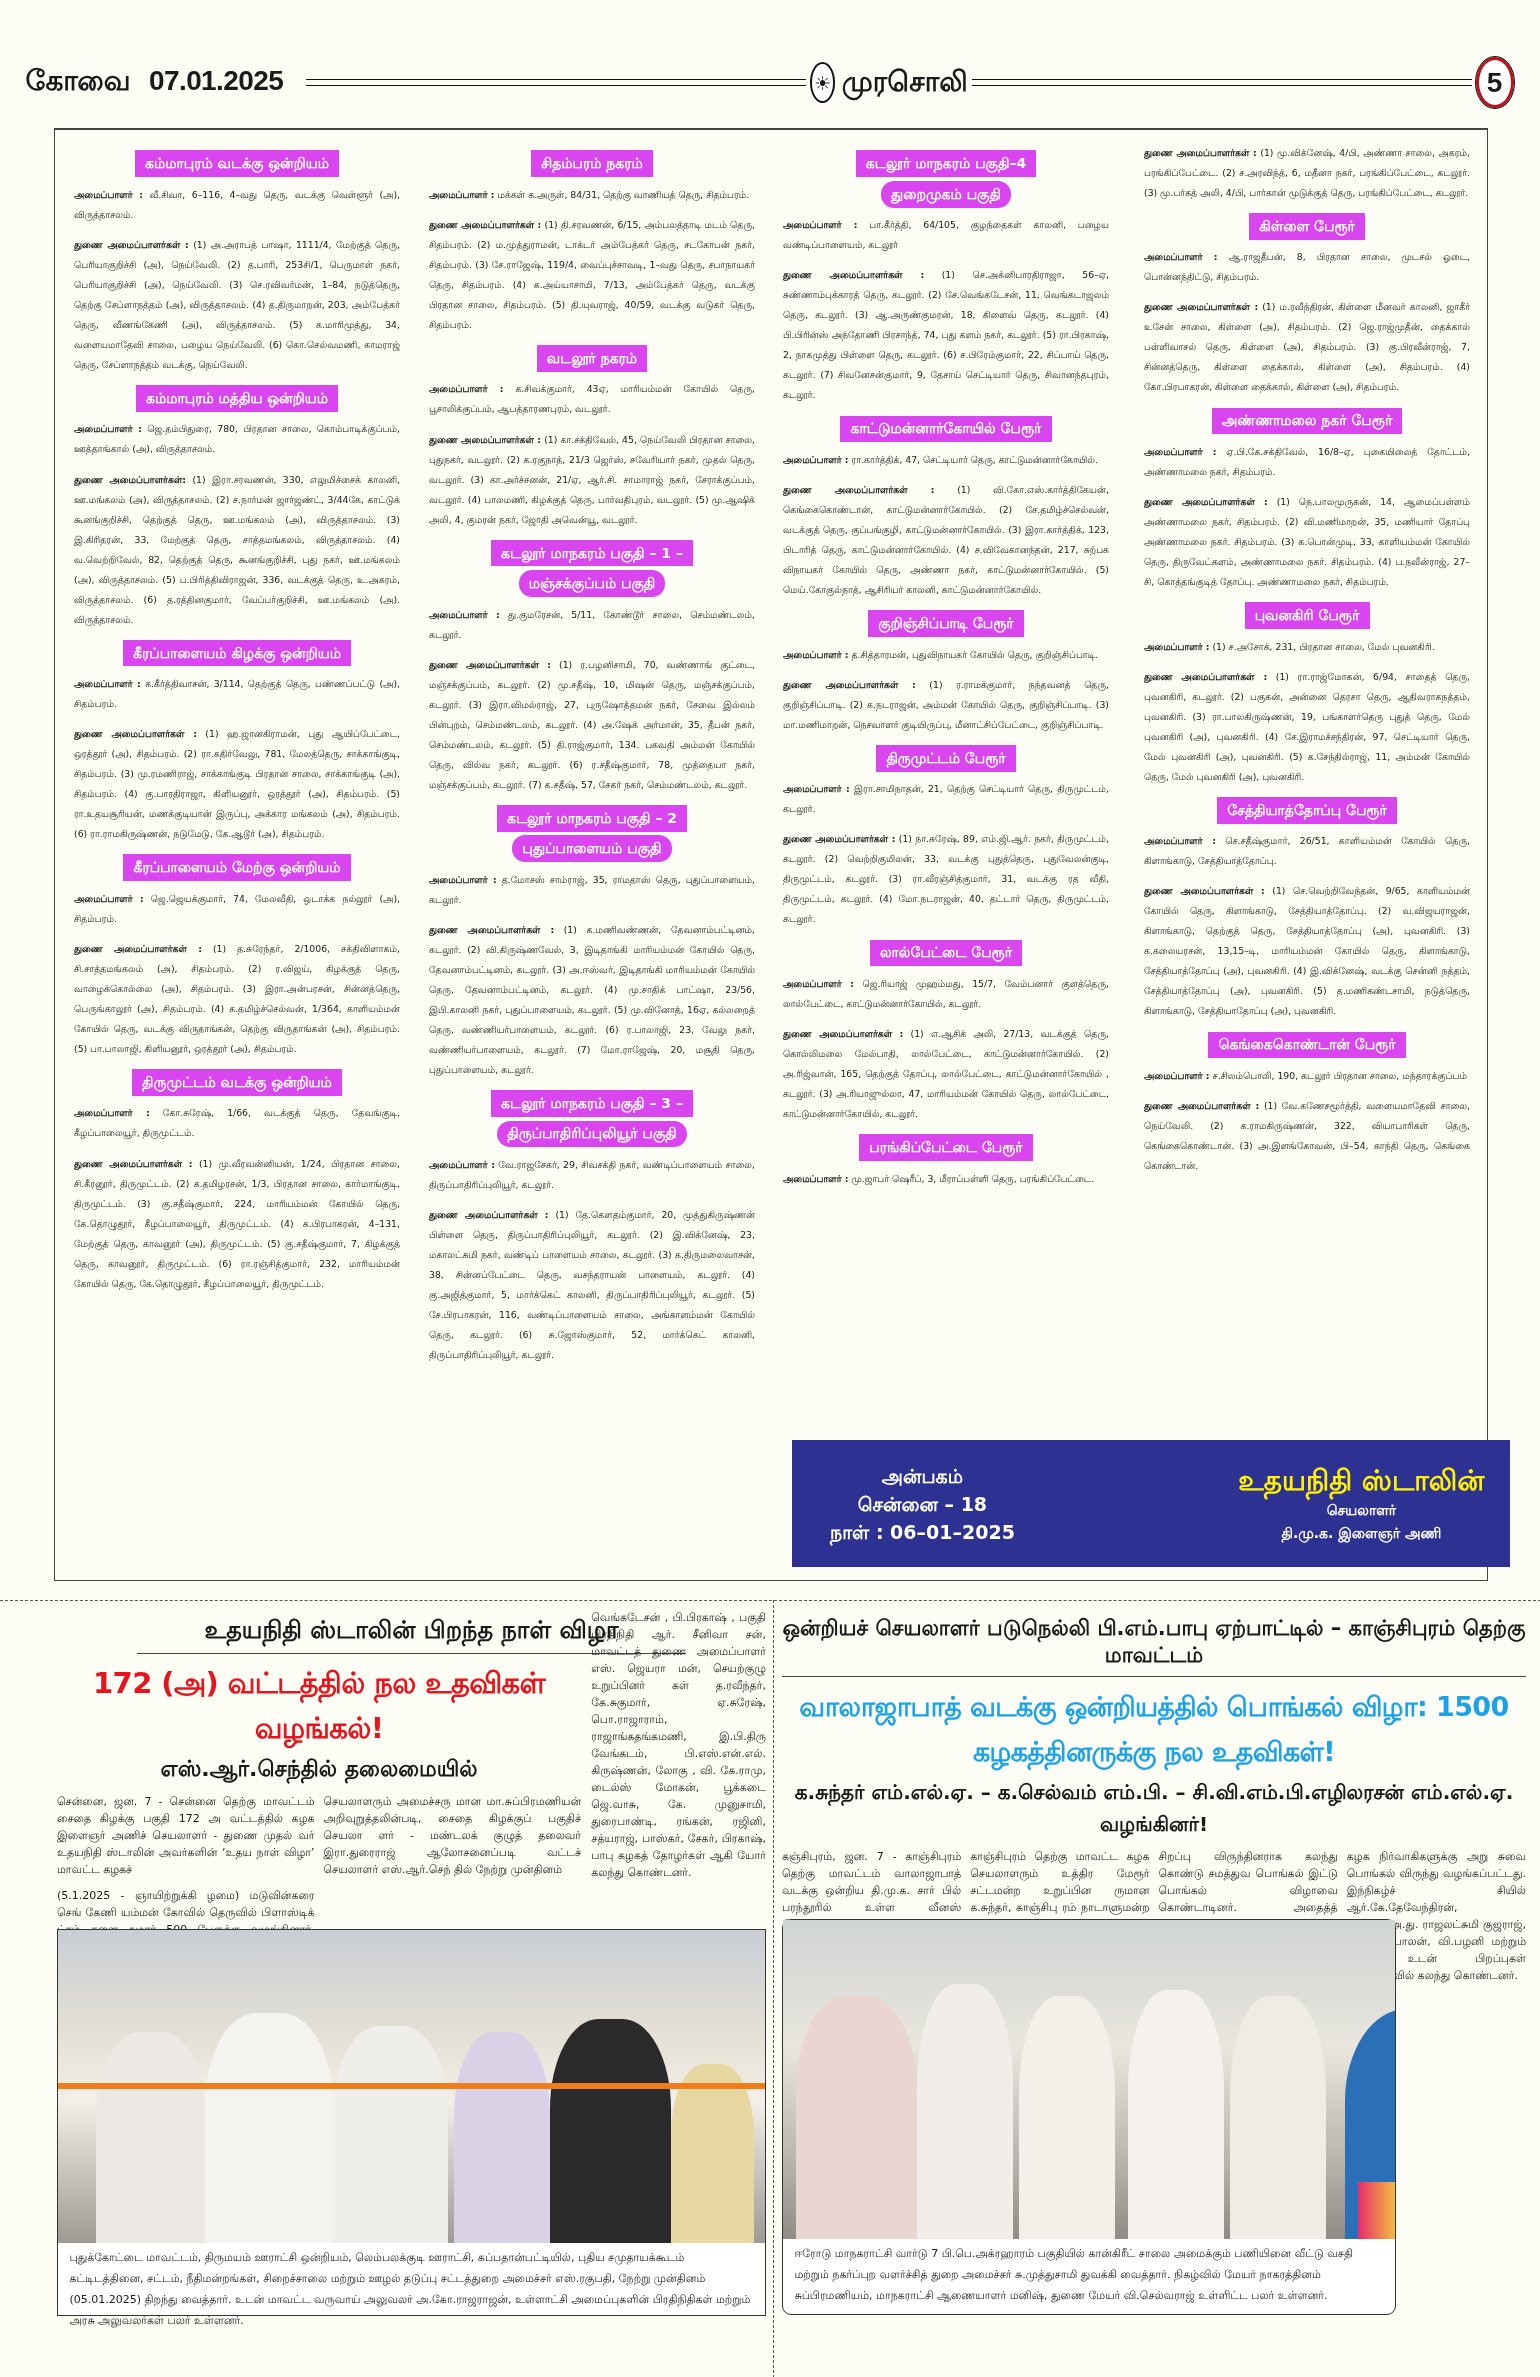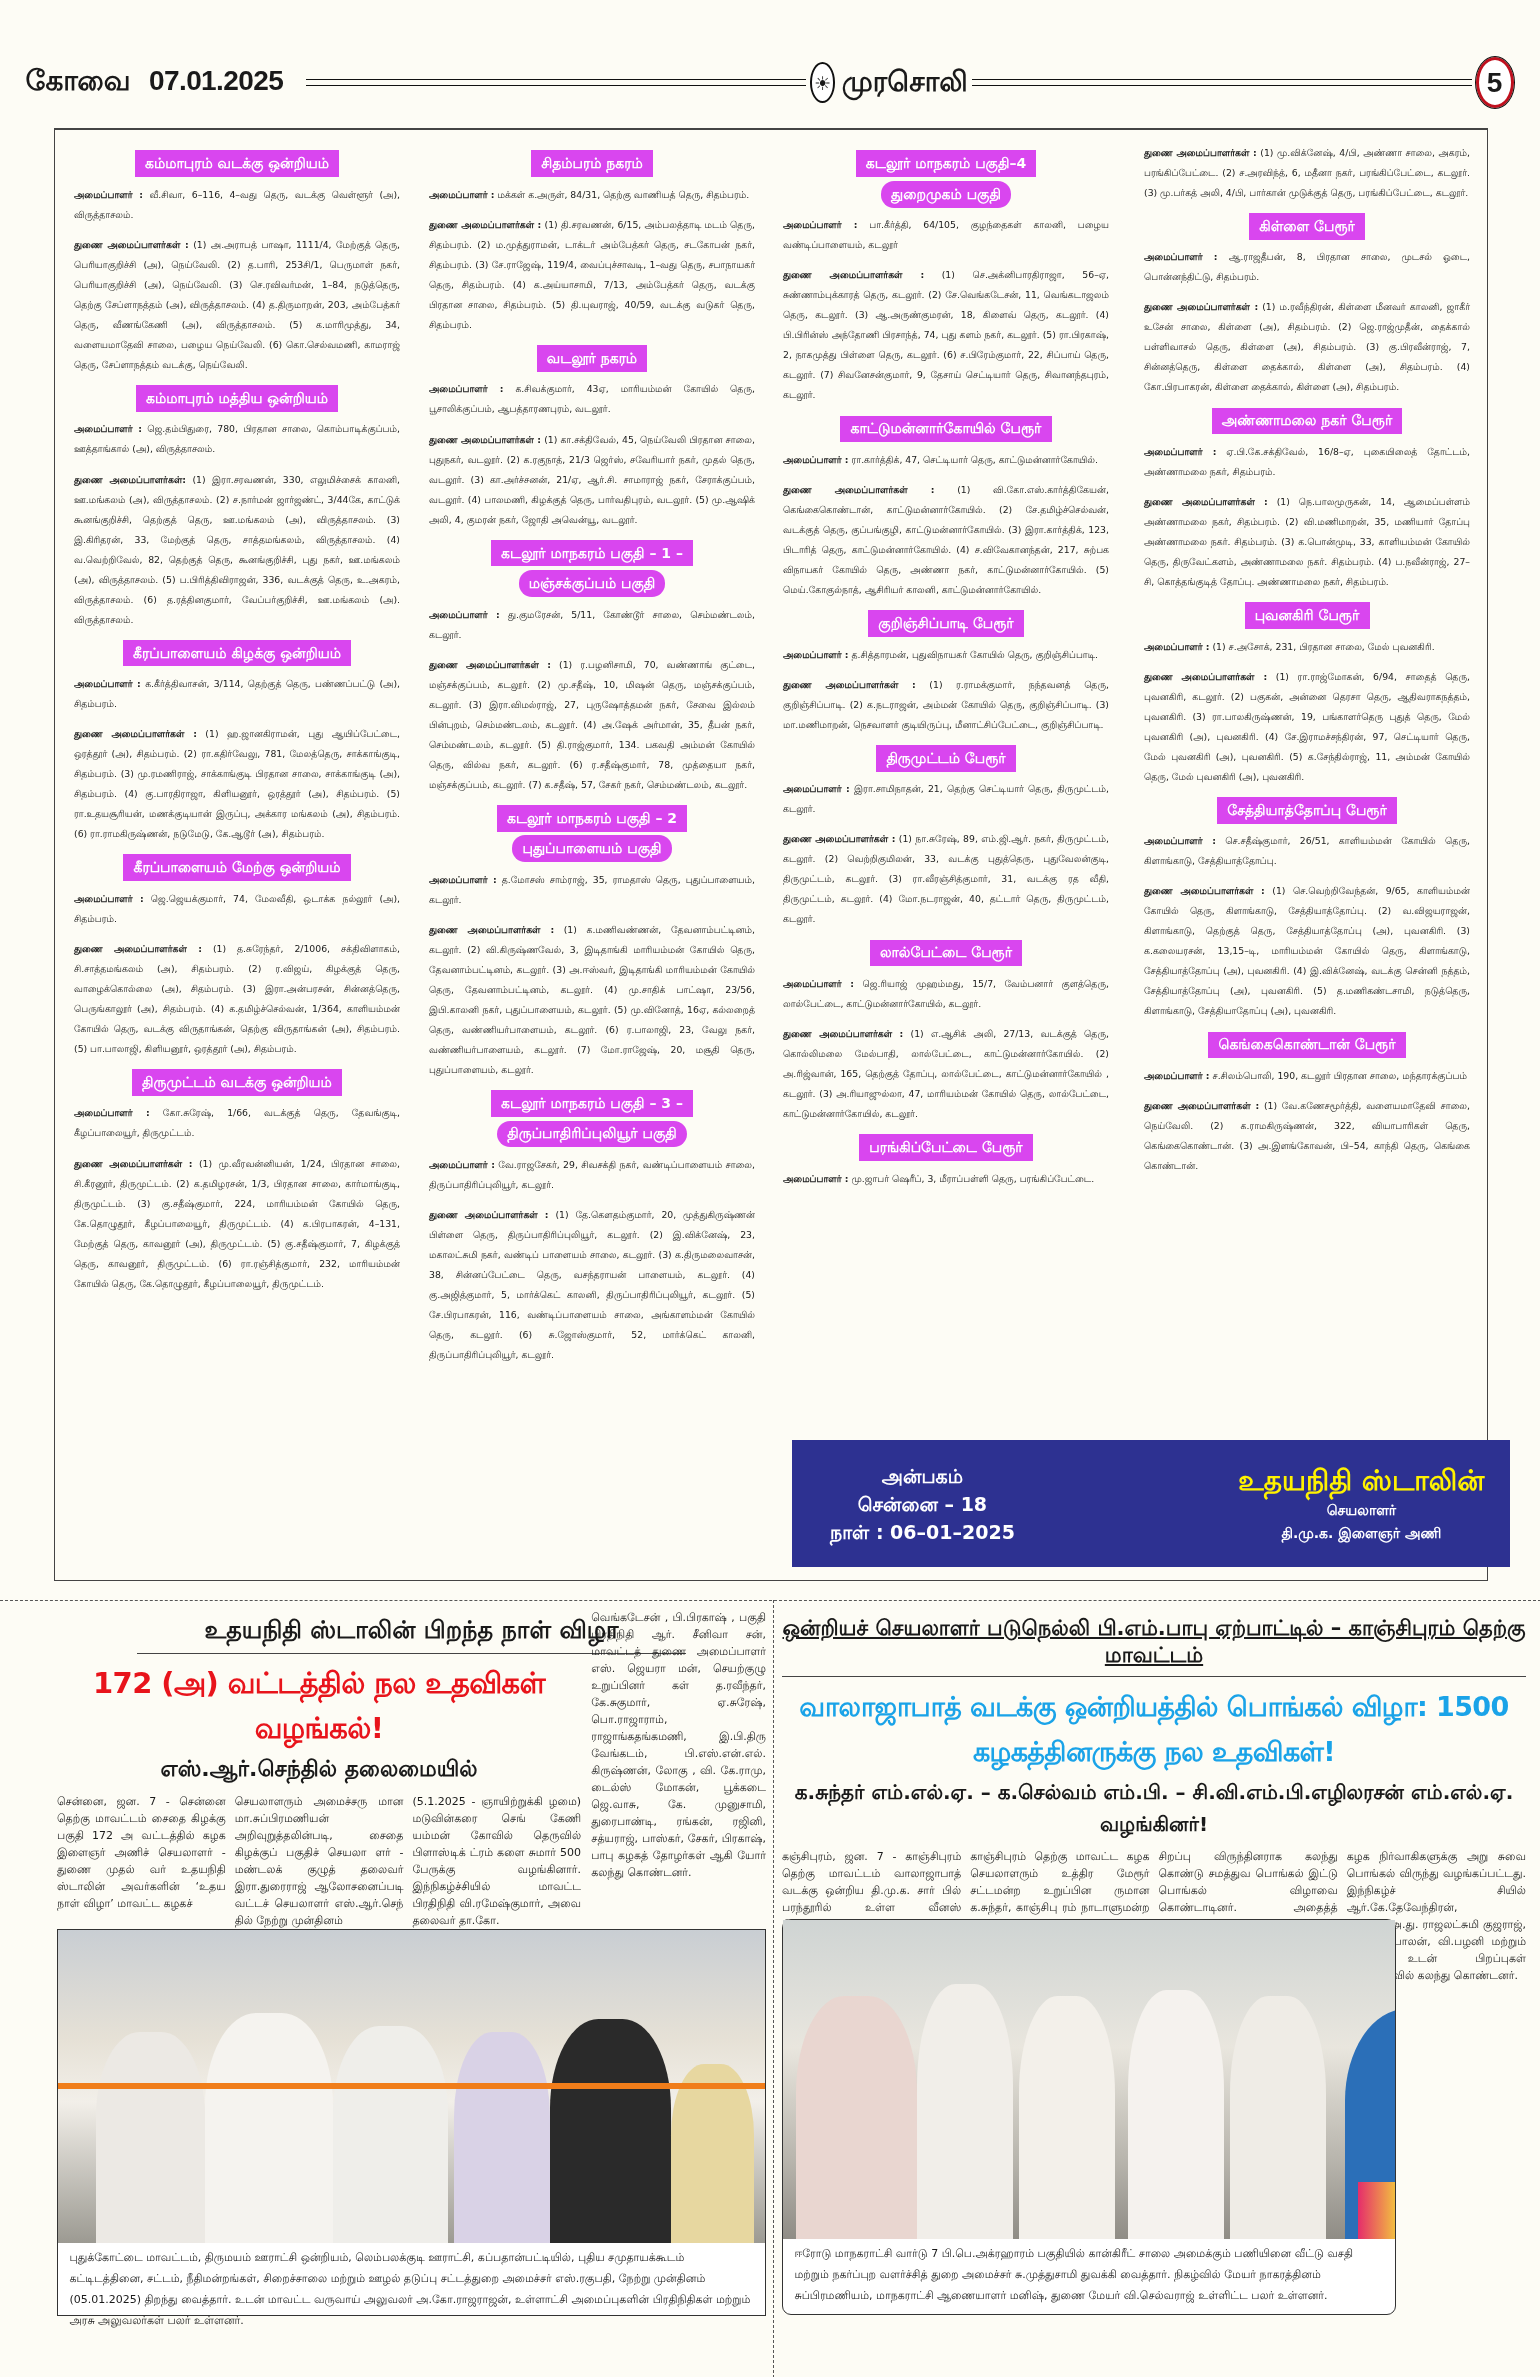--- a/index.html
+++ b/index.html
@@ -193,21 +193,21 @@
 
 <div class="sep-h"></div>
 <div class="sep-v"></div>
 
 <div class="story" style="left:57px; top:1616px; width:709px;">
   <div class="kicker" style="width:549px;">உதயநிதி ஸ்டாலின் பிறந்த நாள் விழா</div>
   <div style="display:flex; gap:10.2px;">
     <div style="flex:3;">
       <div class="headline" style="color:#e8141b; font-size:29px;">172 (அ) வட்டத்தில் நல உதவிகள் வழங்கல்!</div>
       <div class="deck">எஸ்.ஆர்.செந்தில் தலைமையில்</div>
-      <div class="body-cols" style="grid-template-columns: 1fr 1fr 1fr;">
+      <div class="body-cols" style="grid-template-columns: 1fr 1fr;">
         <div>சென்னை, ஜன. 7 - சென்னை தெற்கு மாவட்டம் சைதை கிழக்கு பகுதி 172 அ வட்டத்தில் கழக இளைஞர் அணிச் செயலாளர் - துணை முதல் வர் உதயநிதி ஸ்டாலின் அவர்களின் ‘உதய நாள் விழா’ மாவட்ட கழகச்</div>
         <div>செயலாளரும் அமைச்சரு மான மா.சுப்பிரமணியன் அறிவுறுத்தலின்படி, சைதை கிழக்குப் பகுதிச் செயலா ளர் - மண்டலக் குழுத் தலைவர் இரா.துரைராஜ் ஆலோசனைப்படி வட்டச் செயலாளர் எஸ்.ஆர்.செந் தில் நேற்று முன்தினம்</div>
         <div>(5.1.2025 - ஞாயிற்றுக்கி ழமை) மடுவின்கரை செங் கேணி யம்மன் கோவில் தெருவில் பிளாஸ்டிக் ட்ரம் களை சுமார் 500 பேருக்கு வழங்கினார். இந்நிகழ்ச்சியில் மாவட்ட பிரதிநிதி வி.ரமேஷ்குமார், அவை தலைவர் தா.கோ.</div>
       </div>
     </div>
     <div style="flex:1; font-size:11px; line-height:17px; text-align:justify; margin-top:-45px;">வெங்கடேசன் , பி.பிரகாஷ் , பகுதி பிரதிநிதி ஆர். சீனிவா சன், மாவட்டத் துணை அமைப்பாளர் எஸ். ஜெயரா மன், செயற்குழு உறுப்பினர் கள் த.ரவீந்தர், கே.சுகுமார், ஏ.சுரேஷ், பொ.ராஜாராம், ராஜாங்கதங்கமணி, இ.பி.திரு வேங்கடம், பி.எஸ்.என்.எல். கிருஷ்ணன், லோகு , வி. கே.ராமு, டைல்ஸ் மோகன், பூக்கடை ஜெ.வாசு, கே. முனுசாமி, துரைபாண்டி, ரங்கன், ரஜினி, சத்யராஜ், பாஸ்கர், சேகர், பிரகாஷ், பாபு கழகத் தோழர்கள் ஆகி யோர் கலந்து கொண்டனர்.</div>
   </div>
 </div>
 
 <div class="photo" style="left:57px; top:1929px; width:709px; height:387px;">
@@ -217,21 +217,21 @@
     <div class="person" style="left:275px; width:115px; height:217px; background:#efeeea;"></div>
     <div class="person" style="left:396px; width:96px; height:211px; background:#d9d2e6;"></div>
     <div class="person" style="left:492px; width:121px; height:224px; background:#2a2a2a;"></div>
     <div class="person" style="left:613px; width:83px; height:179px; background:#e7d7a0;"></div>
     <div class="ribbon" style="top:153px;"></div>
   </div>
   <div class="photo-caption">புதுக்கோட்டை மாவட்டம், திருமயம் ஊராட்சி ஒன்றியம், லெம்பலக்குடி ஊராட்சி, கப்பதான்பட்டியில், புதிய சமுதாயக்கூடம் கட்டிடத்தினை, சட்டம், நீதிமன்றங்கள், சிறைச்சாலை மற்றும் ஊழல் தடுப்பு சட்டத்துறை அமைச்சர் எஸ்.ரகுபதி, நேற்று முன்தினம் (05.01.2025) திறந்து வைத்தார். உடன் மாவட்ட வருவாய் அலுவலர் அ.கோ.ராஜராஜன், உள்ளாட்சி அமைப்புகளின் பிரதிநிதிகள் மற்றும் அரசு அலுவலர்கள் பலர் உள்ளனர்.</div>
 </div>
 
 <div class="story" style="left:782px; top:1616px; width:744px;">
-  <div class="kicker" style="font-size:21px;text-decoration:underline;">ஒன்றியச் செயலாளர் படுநெல்லி பி.எம்.பாபு ஏற்பாட்டில் – காஞ்சிபுரம் தெற்கு மாவட்டம்</div>
+  <div class="kicker" style="font-size:21px;">ஒன்றியச் செயலாளர் படுநெல்லி பி.எம்.பாபு ஏற்பாட்டில் – காஞ்சிபுரம் தெற்கு மாவட்டம்</div>
   <div class="headline" style="color:#1aa3e8; font-size:27px;">வாலாஜாபாத் வடக்கு ஒன்றியத்தில் பொங்கல் விழா: 1500 கழகத்தினருக்கு நல உதவிகள்!</div>
   <div class="deck" style="font-size:20px;">க.சுந்தர் எம்.எல்.ஏ. – க.செல்வம் எம்.பி. – சி.வி.எம்.பி.எழிலரசன் எம்.எல்.ஏ. வழங்கினர்!</div>
   <div class="body-cols" style="grid-template-columns: 1fr 1fr 1fr 1fr;">
     <div>கஞ்சிபுரம், ஜன. 7 - காஞ்சிபுரம் தெற்கு மாவட்டம் வாலாஜாபாத் வடக்கு ஒன்றிய தி.மு.க. சார் பில் பரந்தூரில் உள்ள வீனஸ் ரிசார்ட்ஸில் ஒன்றிய கழக செயலாளர் படுநெல்லி பி.எம்.பாபு ஏற்பாட்டில் சமத்துவப் பொங்கல் விழா நடைபெற்றது. இவ்விழாவில்</div>
     <div>காஞ்சிபுரம் தெற்கு மாவட்ட கழக செயலாளரும் உத்திர மேரூர் சட்டமன்ற உறுப்பின ருமான க.சுந்தர், காஞ்சிபு ரம் நாடாளுமன்ற உறுப்பி னர் சிறுவேடல் க.செல்வம், காஞ்சிபுரம் சட்டமன்ற உறுப்பினர் கழக மாணவ ரணி செயலாளர் சி.வி.எம். பி.எழிலரசன் ஆகியோர்</div>
     <div>சிறப்பு விருந்தினராக கலந்து கொண்டு சமத்துவ பொங்கல் இட்டு பொங்கல் விழாவை கொண்டாடினர். அதைத்த் தொடர்ந்து 1500 க்கும் மேற் பட்ட கழக நிர்வாகிகளுக்கு வேஷ்டி சட்டை, சேலை உள் ளிட்ட பொங்கல் பரிசாக வழங்கினார். நிகழ்ச்சிக்கு வருகை தந்த</div>
     <div>கழக நிர்வாகிகளுக்கு அறு சுவை பொங்கல் விருந்து வழங்கப்பட்டது. இந்நிகழ்ச் சியில் ஆர்.கே.தேவேந்திரன், மா.தொ.அ.து. ராஜலட்சுமி குஜராஜ், எஸ்.பி.பூபாலன், வி.பழனி மற்றும் கழக உடன் பிறப்புகள் பெருமளவில் கலந்து கொண்டனர்.</div>
   </div>
 </div>
 

